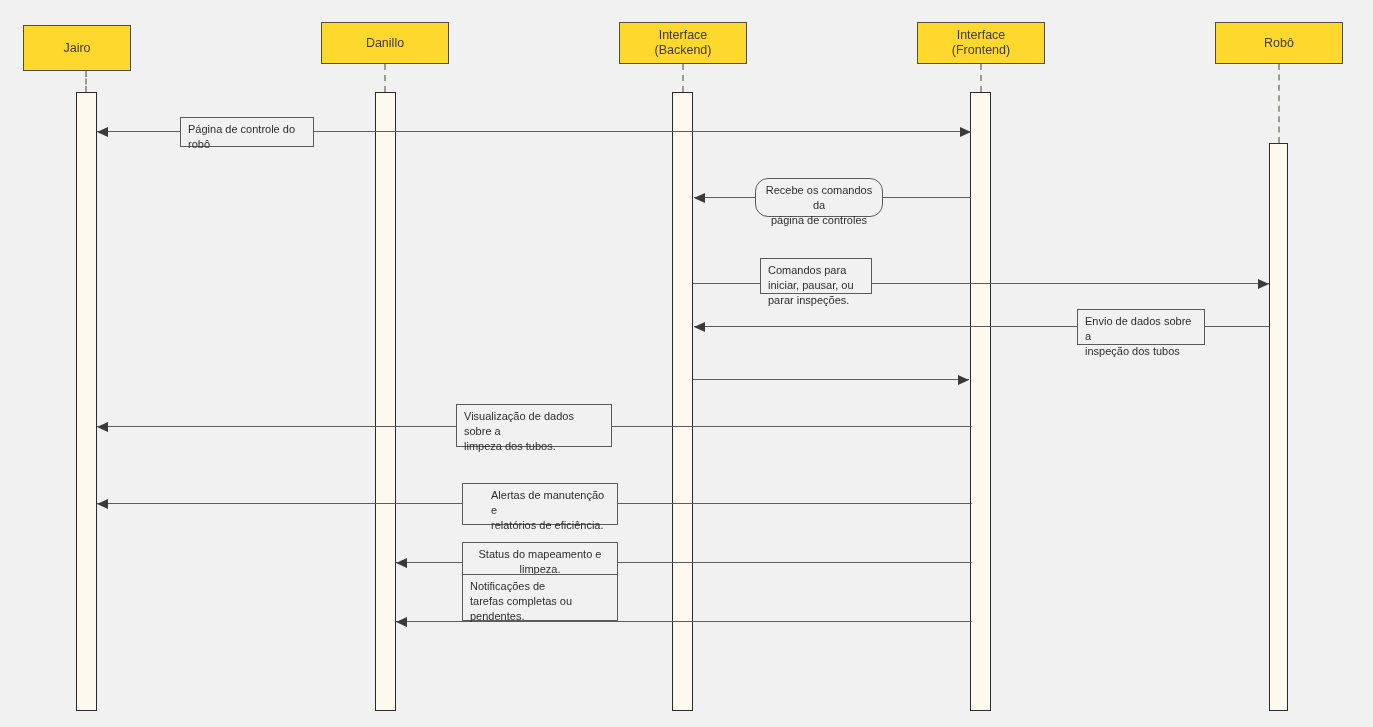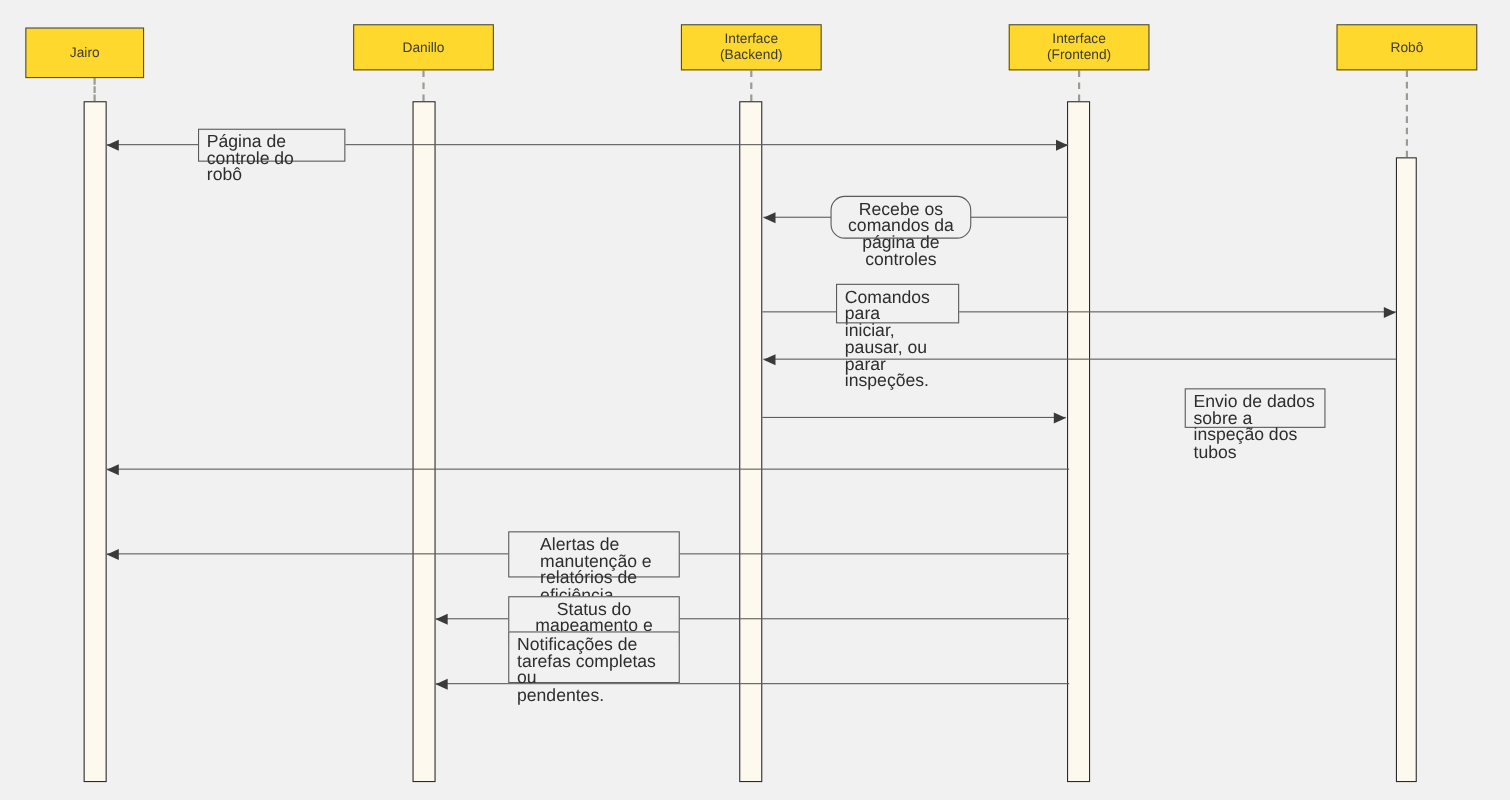--- a/index.html
+++ b/index.html
@@ -77,21 +77,21 @@
     border-left: 11px solid #3a3a3a;
   }
 
   
   .msg-label {
     position: absolute;
     box-sizing: border-box;
     background: #f1f1f1;
     border: 1px solid #5a5a5a;
     color: #2d2d2d;
-    font-size: 16px;
+    font-size: 11px;
     line-height: 15.2px;
     padding: 4px 7px 4px 7px;
     white-space: pre-line;
     text-align: left;
   }
   .msg-label.center { text-align: center; border-radius: 13px; }
 </style>
 </head>
 <body>
 
@@ -122,26 +122,28 @@
     <div class="arrow left" style="left: 694px; top: 193px;"></div>
     <div class="msg-label center" style="left: 755px; top: 178px; width: 128px; height: 39px;">Recebe os comandos da
 página de controles</div>
     <div class="msg-line" style="left: 693px; top: 283px; width: 576px;"></div>
     <div class="arrow right" style="left: 1258px; top: 279px;"></div>
     <div class="msg-label" style="left: 760px; top: 258px; width: 112px; height: 36px;">Comandos para
 iniciar, pausar, ou
 parar inspeções.</div>
     <div class="msg-line" style="left: 694px; top: 326px; width: 575px;"></div>
     <div class="arrow left" style="left: 694px; top: 322px;"></div>
-    <div class="msg-label" style="left: 1077px; top: 309px; width: 128px; height: 36px; margin-top: 44px;">Envio de dados sobre a
+    <div class="msg-label" style="left: 1077px; top: 309px; width: 128px; height: 36px;">Envio de dados sobre a
 inspeção dos tubos</div>
     <div class="msg-line" style="left: 693px; top: 379px; width: 276px;"></div>
     <div class="arrow right" style="left: 958px; top: 375px;"></div>
     <div class="msg-line" style="left: 97px; top: 426px; width: 875px;"></div>
     <div class="arrow left" style="left: 97px; top: 422px;"></div>
+    <div class="msg-label" style="left: 456px; top: 404px; width: 156px; height: 43px;">Visualização de dados sobre a
+limpeza dos tubos.</div>
     <div class="msg-line" style="left: 97px; top: 503px; width: 875px;"></div>
     <div class="arrow left" style="left: 97px; top: 499px;"></div>
     <div class="msg-label" style="left: 462px; top: 483px; width: 156px; height: 42px; padding-left: 28px;">Alertas de manutenção e
 relatórios de eficiência.</div>
     <div class="msg-line" style="left: 396px; top: 562px; width: 576px;"></div>
     <div class="arrow left" style="left: 396px; top: 558px;"></div>
     <div class="msg-label" style="left: 462px; top: 542px; width: 156px; height: 42px; text-align: center;"> Status do mapeamento e
 limpeza.</div>
     <div class="msg-line" style="left: 396px; top: 621px; width: 576px;"></div>
     <div class="arrow left" style="left: 396px; top: 617px;"></div>

